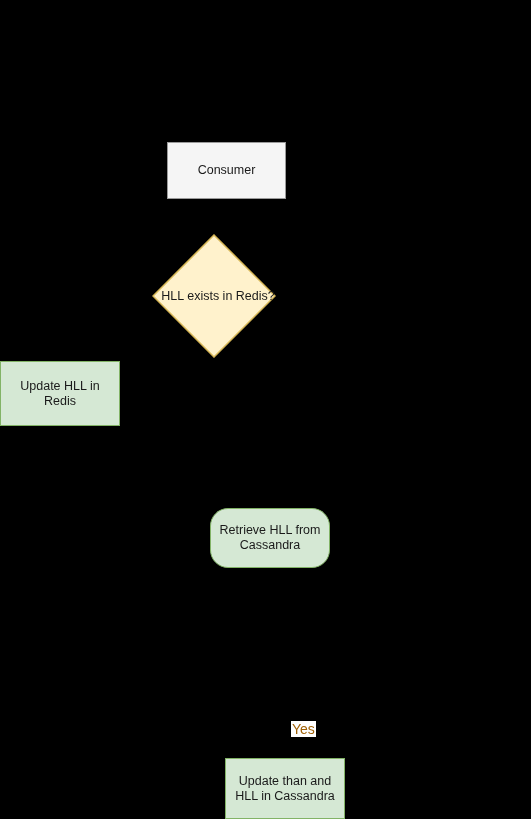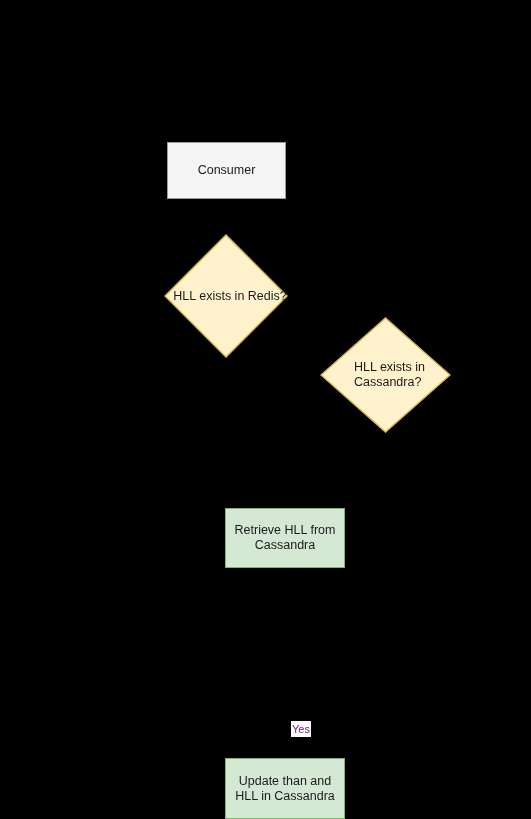--- a/index.html
+++ b/index.html
@@ -56,23 +56,23 @@
     width: 100%;
     height: 100%;
     display: flex;
     align-items: center;
     justify-content: center;
   }
   
   .edge-label {
     position: absolute;
     background: #FFFFFF;
-    color: #701a75;
+    color: #a16207;
     font-family: "Liberation Sans", sans-serif;
-    font-size: 11px;
+    font-size: 14px;
     line-height: 16px;
     padding: 0px 1px;
     white-space: nowrap;
   }
   .connector {
     position: absolute;
     top: 0;
     left: 0;
     width: 531px;
     height: 819px;
@@ -93,37 +93,33 @@
       <path d="M451,375 L471,375 L471,508"></path>
       <path d="M285,568 L285,605"></path>
       <path d="M285,709 L285,758"></path>
     </g>
   </svg>
 
   <div class="node rect-process" style="left:155px; top:142px; width:119px; height:57px;margin-left:12px;">
     <span class="node-label">Consumer</span>
   </div>
 
-  <div class="diamond" style="left:164px; top:234px; width:124px; height:124px;">
+  <div class="diamond" style="left:152px; top:234px; width:124px; height:124px;">
     <svg width="124" height="124" viewBox="0 0 124 124" xmlns="http://www.w3.org/2000/svg">
       <polygon points="62,1 123,62 62,123 1,62" fill="#FFF2CC" stroke="#D6B656" stroke-width="1.5"></polygon>
     </svg>
     <span class="node-label">HLL exists in Redis?</span>
   </div>
 
-  <div class="diamond" style="left:320px; top:317px; width:131px; height:116px;">
-    <svg width="131" height="116" viewBox="0 0 131 116" xmlns="http://www.w3.org/2000/svg">
-      <polygon points="65.5,1 130,58 65.5,115 1,58" fill="#FFF2CC" stroke="#D6B656" stroke-width="1.5"></polygon>
-    </svg>
-    <span class="node-label">HLL exists in
-Cassandra?</span>
+
+  <div class="node rect-action" style="left:0px; top:361px; width:120px; height:65px;">
+    <span class="node-label">Update HLL in Redis</span>
   </div>
 
-
-  <div class="node rect-action" style="left:225px; top:508px; width:120px; height:60px;">
+  <div class="node rect-action" style="left:210px; top:508px; width:120px; height:60px;border-radius:18px;">
     <span class="node-label">Retrieve HLL from
 Cassandra</span>
   </div>
 
 
 
   <div class="edge-label" style="left:291px; top:721px;">Yes</div>
 
   <div class="node rect-action" style="left:225px; top:758px; width:120px; height:61px;">
     <span class="node-label">Update than and

